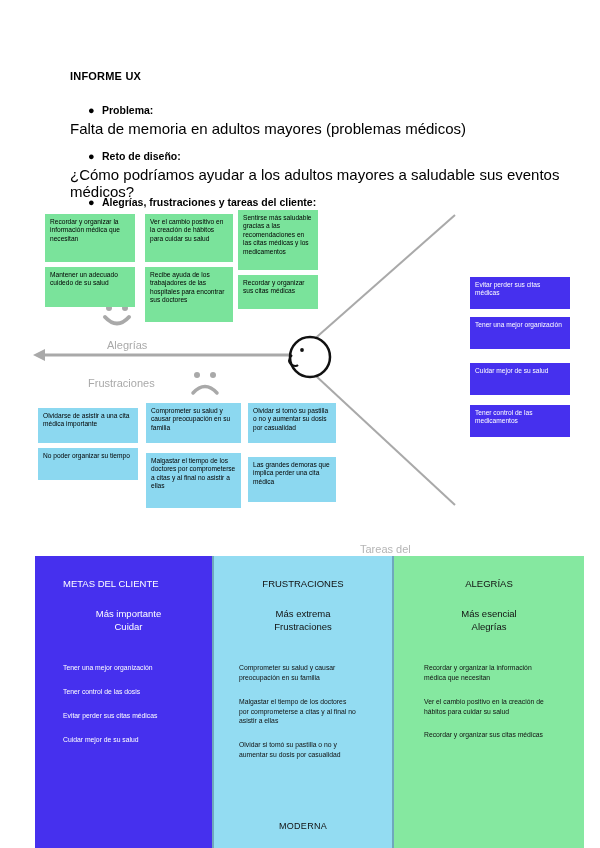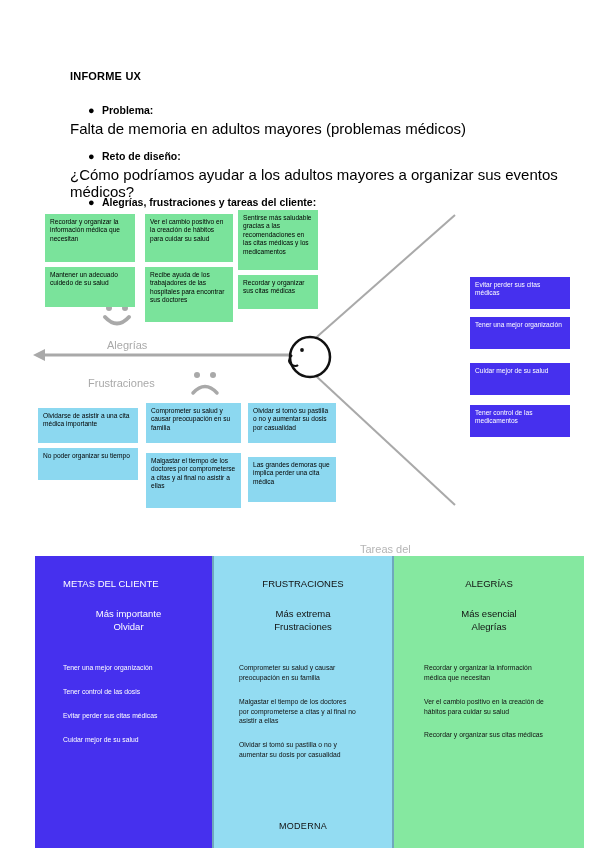--- a/index.html
+++ b/index.html
@@ -165,21 +165,21 @@
   <div class="bullet-row b1">
     <span class="bullet-dot">●</span>
     <span>Problema:</span>
   </div>
   <div class="para p1">Falta de memoria en adultos mayores (problemas médicos)</div>
 
   <div class="bullet-row b2">
     <span class="bullet-dot">●</span>
     <span>Reto de diseño:</span>
   </div>
-  <div class="para p2">¿Cómo podríamos ayudar a los adultos mayores a organizar sus eventos médicos?</div>
+  <div class="para p2">¿Cómo podríamos ayudar a los adultos mayores a saludable sus eventos médicos?</div>
 
   <div class="bullet-row b3">
     <span class="bullet-dot">●</span>
     <span>Alegrías, frustraciones y tareas del cliente:</span>
   </div>
 </div>
 
 <div class="diagram">
 
   <svg class="lines" viewBox="0 0 600 330">
@@ -246,21 +246,21 @@
   <div class="note blue" style="left:470px; top:200px; width:100px; height:32px;">Tener control de las medicamentos</div>
 </div>
 
 <div class="panel">
 
   <div class="col goals">
     <div class="col-head">
       <span class="main">METAS DEL CLIENTE</span>
       <span class="sub">
         <span>Más importante</span><br>
-        <span>Olvidar</span>
+        <span>Cuidar</span>
       </span>
     </div>
     <div class="col-items">
       <div class="col-item">Tener una mejor organización</div>
       <div class="col-item">Tener control de las dosis</div>
       <div class="col-item">Evitar perder sus citas médicas</div>
       <div class="col-item">Cuidar mejor de su salud</div>
     </div>
   </div>
 

